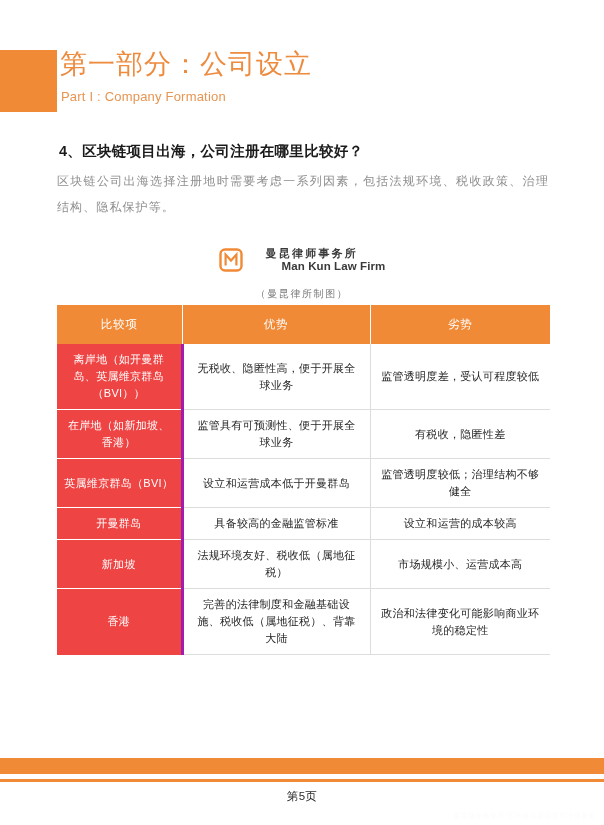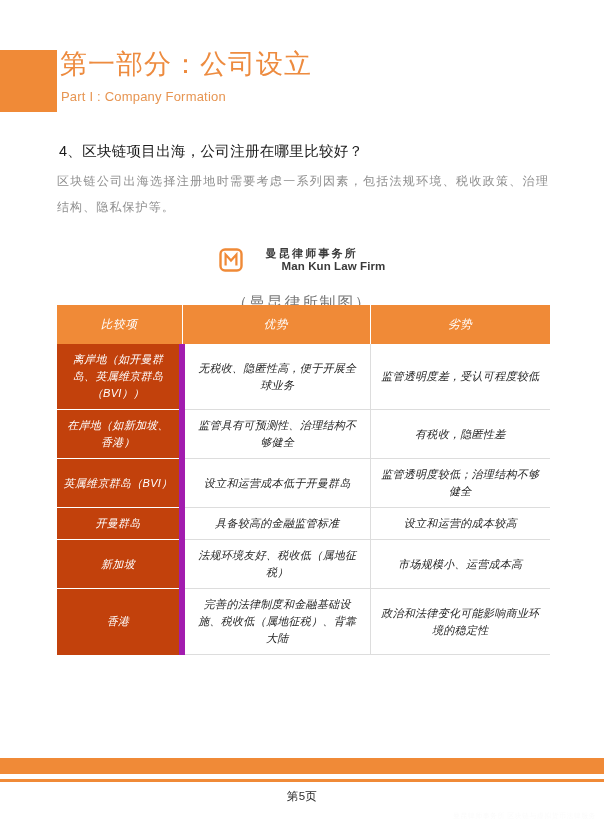--- a/index.html
+++ b/index.html
@@ -57,21 +57,21 @@
 
   
   #question-block {
     position: absolute;
     left: 57px;
     top: 140px;
     width: 500px;
   }
   #question-heading {
     font-size: 14.5px;
-    font-weight: normal;
+    font-weight: bold;
     color: #1a1a1a;
     line-height: 22px;
     letter-spacing: 0.3px;
     margin: 0 0 6px 2px;
   }
   #question-body {
     font-size: 12px;
     color: #8e8e8e;
     line-height: 26px;
     letter-spacing: 1.1px;
@@ -113,36 +113,35 @@
   }
   #logo-name-en {
     font-size: 11.5px;
     letter-spacing: 0.1px;
     color: #3a3a3a;
     font-weight: bold;
     display: block;
     padding-left: 16px;
   }
   #logo-caption {
-    margin-top: 17px;
-    font-size: 16px;
+    margin-top: 11px;
+    font-size: 10px;
     color: #7a7a7a;
     letter-spacing: 1.6px;
     text-align: center;
   }
 
   
   #comparison-table {
     position: absolute;
     left: 57px;
     top: 305px;
     width: 493px;
     border-collapse: collapse;
     table-layout: fixed;
-    font-style: italic;
   }
   #comparison-table col.col-item { width: 125px; }
   #comparison-table col.col-pro  { width: 188px; }
   #comparison-table col.col-con  { width: 180px; }
 
   #comparison-table th {
     background: #F08A37;
     color: #ffffff;
     font-size: 11.5px;
     font-weight: normal;
@@ -162,23 +161,23 @@
     vertical-align: middle;
     text-align: center;
     padding: 7px 9px;
     border-bottom: 1px solid #dddddd;
     border-right: 1px solid #dddddd;
     color: #262626;
     background: #ffffff;
   }
   #comparison-table td:last-child { border-right: none; }
   #comparison-table td.cell-label {
-    background: #c2410c;
+    background: #ef4444;
     color: #ffffff;
-    border-right: 6px solid #a21caf;
+    border-right: 3px solid #a21caf;
     border-bottom: 1px solid #ffffff;
     padding: 7px 6px;
   }
   #comparison-table tbody tr:last-child td.cell-label {
     border-bottom: none;
   }
 
   
   #footer-bar-thick {
     position: absolute;
@@ -258,21 +257,21 @@
     </tr>
   </thead>
   <tbody id="table-body">
       <tr>
         <td class="cell-label">离岸地（如开曼群岛、英属维京群岛（BVI））</td>
         <td>无税收、隐匿性高，便于开展全球业务</td>
         <td>监管透明度差，受认可程度较低</td>
       </tr>
       <tr>
         <td class="cell-label">在岸地（如新加坡、香港）</td>
-        <td>监管具有可预测性、治理结构不够健全</td>
+        <td>监管具有可预测性、便于开展全球业务</td>
         <td>有税收，隐匿性差</td>
       </tr>
       <tr>
         <td class="cell-label">英属维京群岛（BVI）</td>
         <td>设立和运营成本低于开曼群岛</td>
         <td>监管透明度较低；治理结构不够健全</td>
       </tr>
       <tr>
         <td class="cell-label">开曼群岛</td>
         <td>具备较高的金融监管标准</td>

